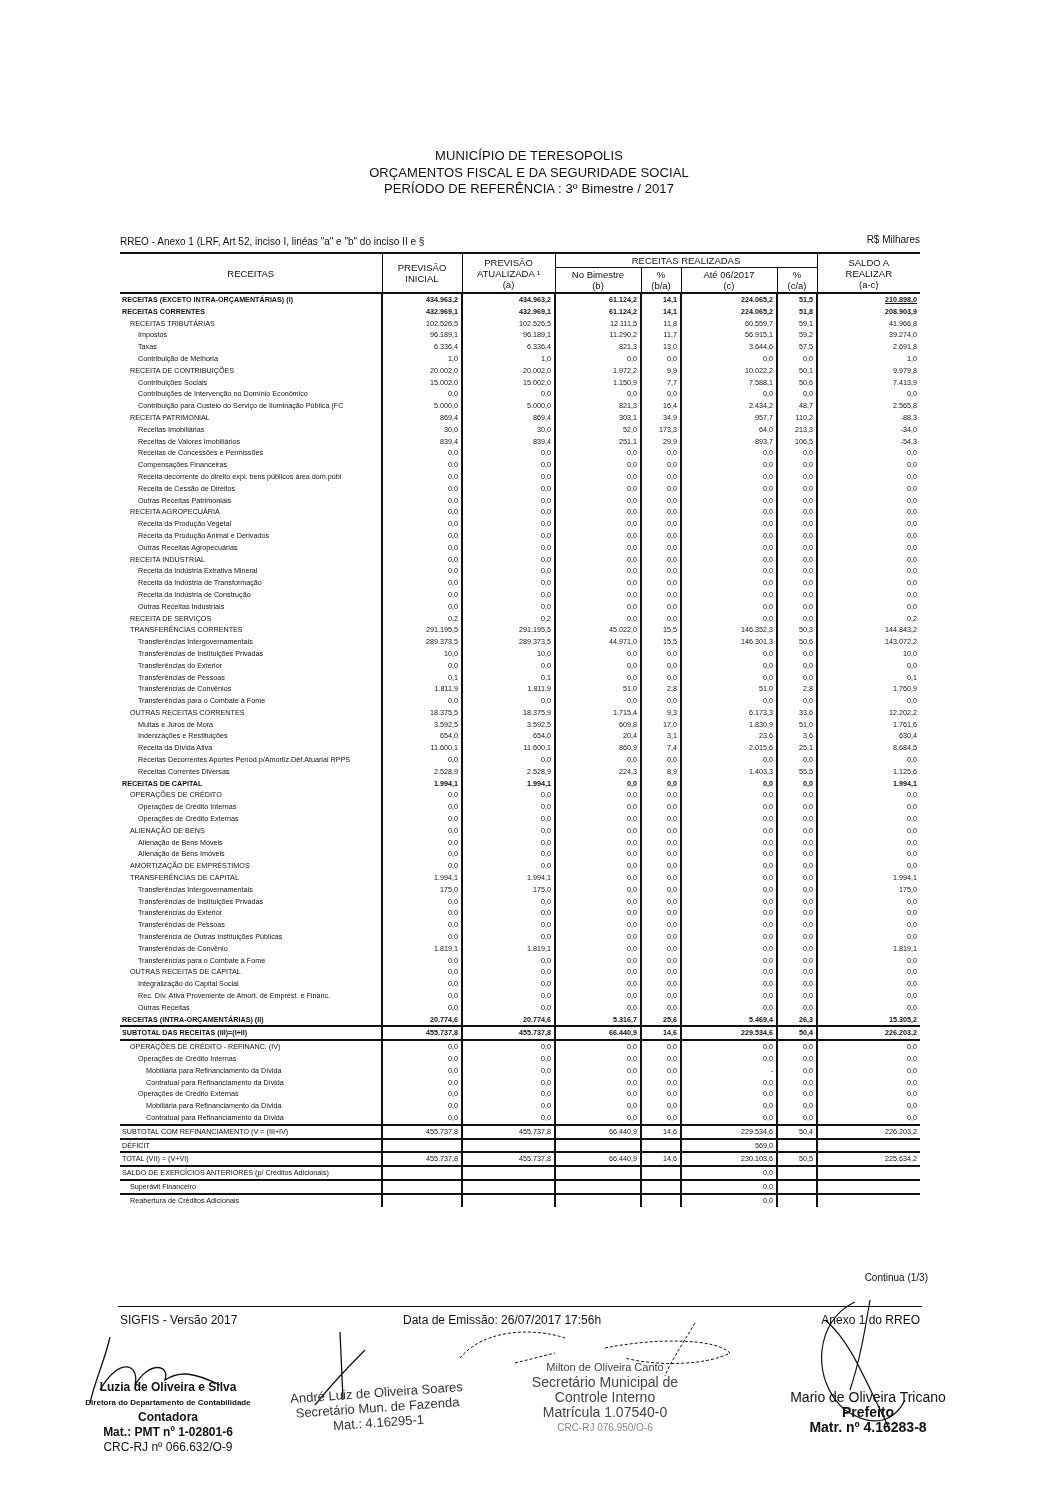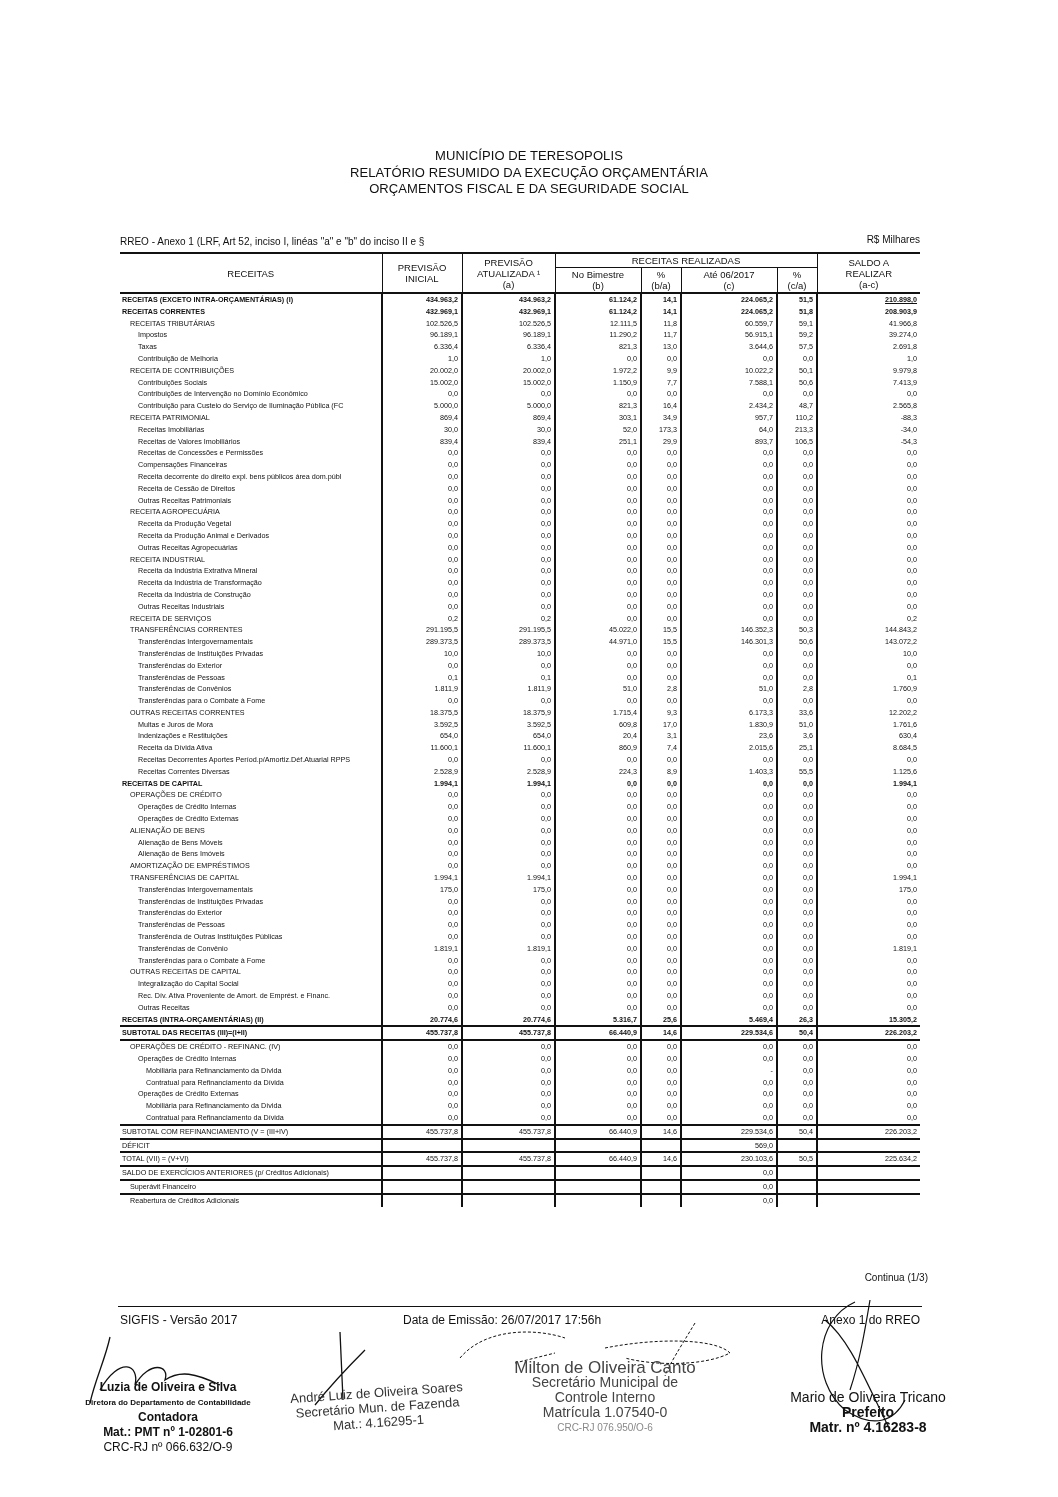--- a/index.html
+++ b/index.html
@@ -34,22 +34,22 @@
   .sig2 { left: 285px; top: 1385px; width: 185px; font-size: 13px; transform: rotate(-4deg); color: #333; }
   .sig3 { left: 480px; top: 1360px; width: 250px; font-size: 14px; color: #444; }
   .sig4 { left: 768px; top: 1390px; width: 200px; font-weight: bold; font-size: 14px; }
   .scribble { position: absolute; }
 </style>
 </head>
 <body>
 
 <div class="header">
   <div>MUNICÍPIO DE TERESOPOLIS</div>
-  <div>RELATÓRIO RESUMIDO DA EXECUÇÃO ORÇAMENTÁRIA</div>
   <div>ORÇAMENTOS FISCAL E DA SEGURIDADE SOCIAL</div>
+  <div>PERÍODO DE REFERÊNCIA : 3º Bimestre / 2017</div>
 </div>
 
 <div class="subline">
   <span>RREO - Anexo 1 (LRF, Art 52, inciso I, linéas "a" e "b" do inciso II e §</span>
   <span class="right">R$ Milhares</span>
 </div>
 
 <table class="rreo">
   <colgroup>
     <col style="width:262px">
@@ -891,21 +891,21 @@
   <div>Contadora</div>
   <div>Mat.: PMT nº 1-02801-6</div>
   <div style="font-weight:normal">CRC-RJ nº 066.632/O-9</div>
 </div>
 <div class="sig sig2">
   <div>André Luiz de Oliveira Soares</div>
   <div>Secretário Mun. de Fazenda</div>
   <div>Mat.: 4.16295-1</div>
 </div>
 <div class="sig sig3">
-  <div style="font-size:17px">Milton de Oliveira Canto</div>
+  <div style="font-size:11px">Milton de Oliveira Canto</div>
   <div>Secretário Municipal de</div>
   <div>Controle Interno</div>
   <div>Matrícula 1.07540-0</div>
   <div style="font-size:10px;color:#888">CRC-RJ 076.950/O-6</div>
 </div>
 <div class="sig sig4">
   <div style="font-weight:normal">Mario de Oliveira Tricano</div>
   <div>Prefeito</div>
   <div>Matr. nº 4.16283-8</div>
 </div>

